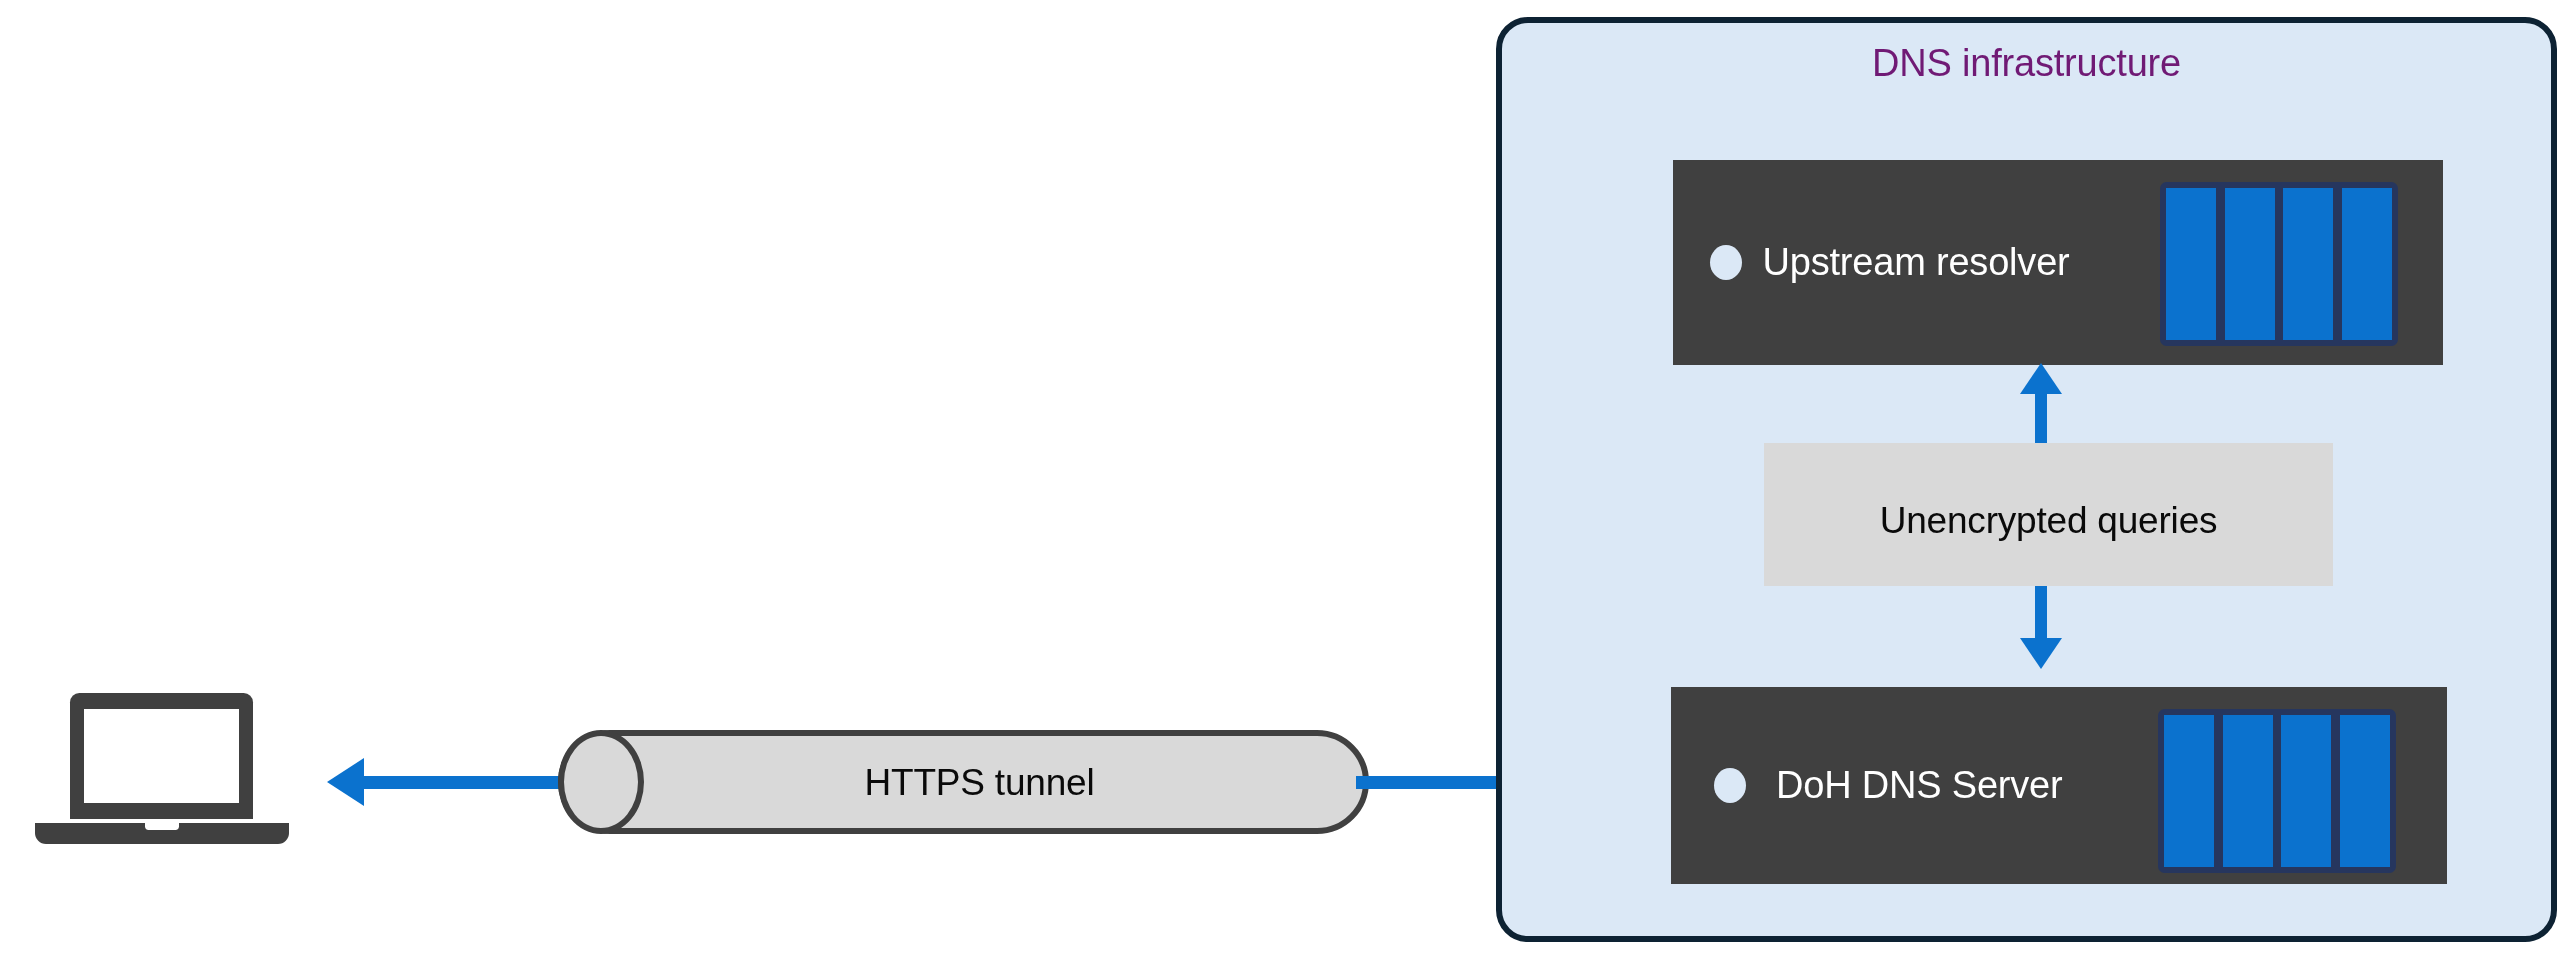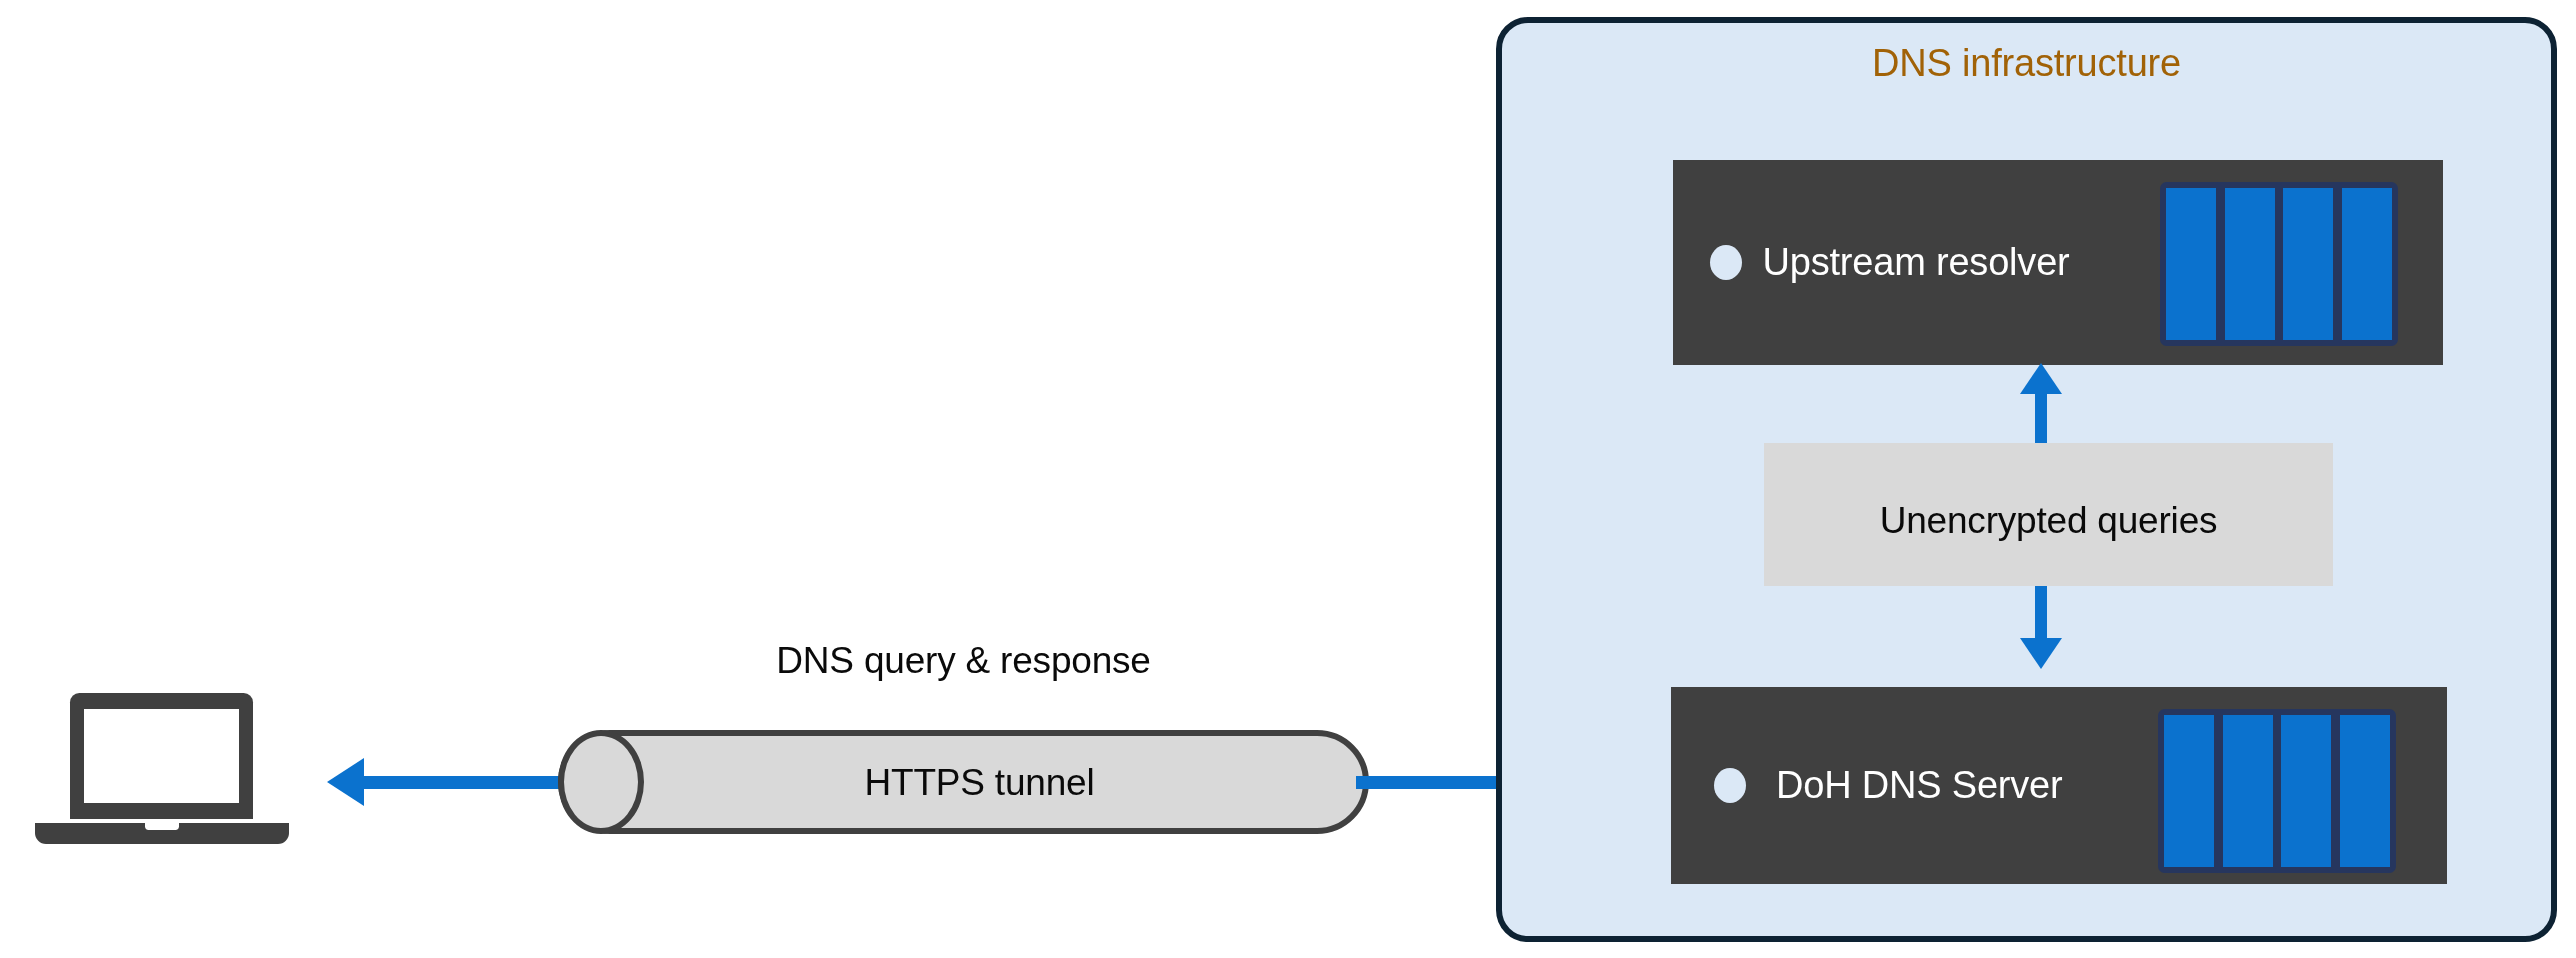--- a/index.html
+++ b/index.html
@@ -30,21 +30,21 @@
     border-radius: 32px;
     box-sizing: border-box;
   }
   #infra-title {
     position: absolute;
     left: 1496px;
     top: 41px;
     width: 1061px;
     text-align: center;
     font-size: 38px;
-    color: #a16207;
+    color: #701a75;
     letter-spacing: -0.2px;
     line-height: 45px;
     white-space: nowrap;
   }
 
   
   .server {
     position: absolute;
     background: #404040;
     display: flex;
@@ -295,21 +295,20 @@
   <div id="laptop">
     <div id="laptop-lid"></div>
     <div id="laptop-screen"></div>
     <div id="laptop-base"></div>
     <div id="laptop-notch"></div>
   </div>
 
   <div id="h-left-stem" class="h-stem"></div>
   <div id="h-head-left" class="h-head"></div>
 
-  <div id="tunnel-caption">DNS query &amp; response</div>
 
   <div id="tunnel-through-line"></div>
 
   <div id="tunnel">
     <div id="tunnel-body"></div>
     <div id="tunnel-cap"></div>
     <div id="tunnel-label">HTTPS tunnel</div>
   </div>
 
   <div id="h-right-stem" class="h-stem"></div>

